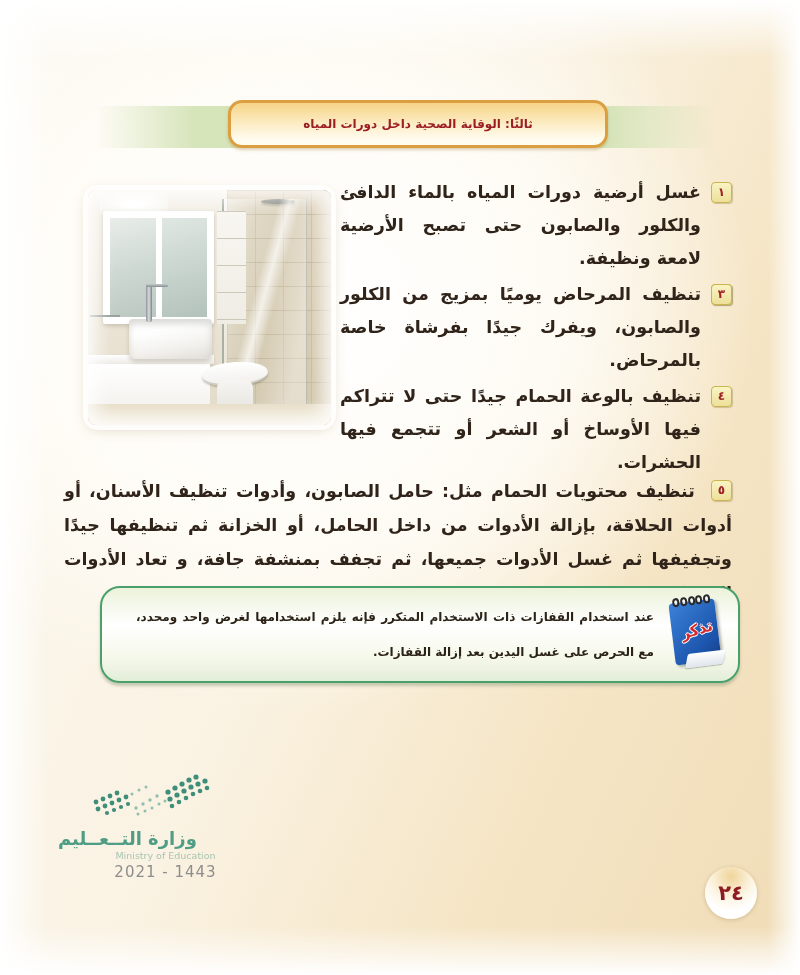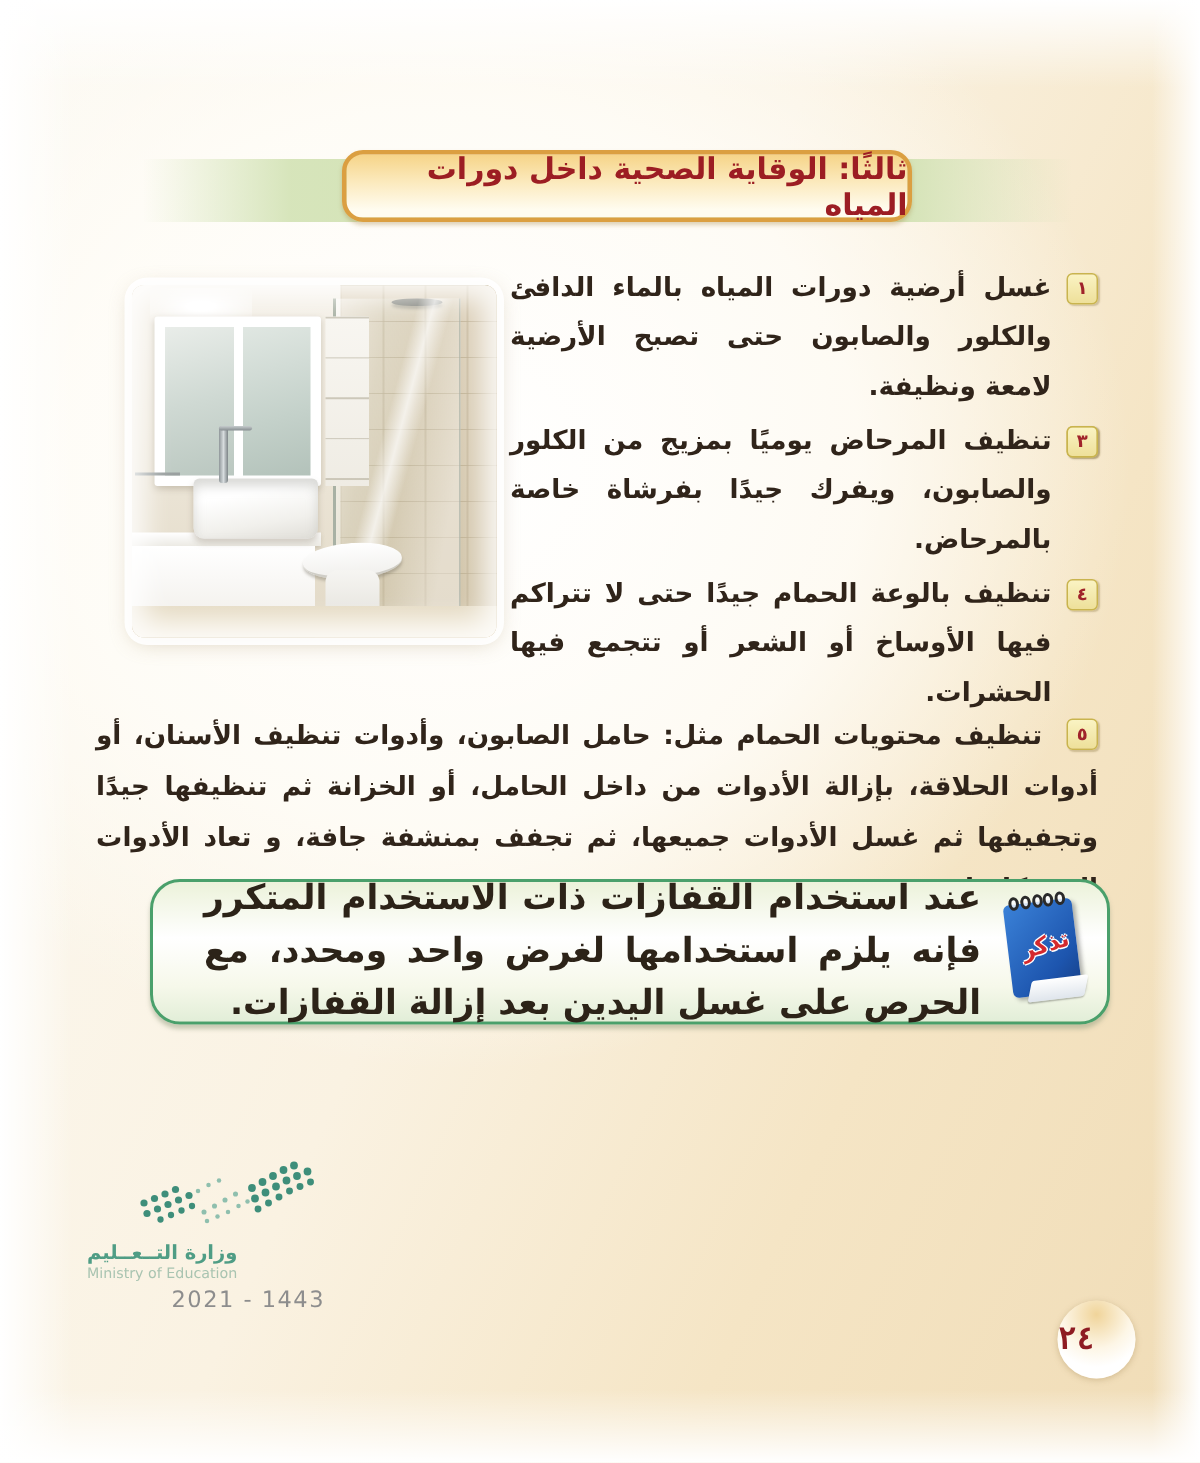--- a/index.html
+++ b/index.html
@@ -21,21 +21,21 @@
     position:absolute; left:95px; top:106px; width:620px; height:42px;
     background:linear-gradient(to right, rgba(210,226,180,0) 0%, rgba(210,226,180,0.9) 16%,
       #d2e2b4 45%, rgba(210,226,180,0.95) 82%, rgba(210,226,180,0) 100%);
   }
   .title-banner {
     position:absolute; left:228px; top:100px; width:380px; height:48px;
     border:3px solid #db9f41; border-radius:14px;
     background:linear-gradient(180deg, #f6d488 0%, #fbe9bb 42%, #fffcf0 88%);
     box-shadow:0 2px 3px rgba(160,130,60,0.35);
     display:flex; align-items:center; justify-content:center;
-    direction:rtl; color:#9c1d23; font-size:20px; font-weight:bold;
+    direction:rtl; color:#9c1d23; font-size:12px; font-weight:bold;
   }
 
   
   .list14 { position:absolute; top:176px; left:340px; width:392px; direction:rtl; }
   .item { position:relative; padding-right:31px; margin-bottom:3px;
           font-size:17.5px; font-weight:bold; color:#30241a;
           line-height:33px; text-align:justify; }
   .item5 { position:absolute; top:474px; left:64px; width:668px; direction:rtl;
            font-size:17.5px; font-weight:bold; color:#30241a;
            line-height:34px; text-align:justify; }
@@ -118,36 +118,36 @@
     border-radius:4px; box-shadow:2px 2px 3px rgba(60,60,60,0.4); }
   .notepad::after { content:''; position:absolute; right:-3px; bottom:-4px; width:38px; height:14px;
     background:linear-gradient(#ffffff,#dfe5ec); transform:skewX(-18deg); border-radius:2px;
     box-shadow:0 1px 1px rgba(0,0,0,0.25); }
   .spiral { position:absolute; top:-5px; left:4px; right:4px; display:flex; justify-content:space-between; }
   .spiral i { width:7px; height:9px; border:2px solid #2a2a2a; border-radius:50%;
     background:rgba(255,255,255,0.8); }
   .note-word { position:absolute; top:20px; left:2px; width:100%; text-align:center;
     color:#d42a2e; font-weight:bold; font-size:15px; transform:rotate(-10deg);
     text-shadow:1px 0 #fff, -1px 0 #fff, 0 1px #fff, 0 -1px #fff; }
-  .note-text { flex:1; font-size:23px; font-weight:bold; color:#2c2318;
+  .note-text { flex:1; font-size:12px; font-weight:bold; color:#2c2318;
     line-height:35px; text-align:justify; padding-right:6px; }
 
   
   .logo { position:absolute; left:58px; top:770px; width:215px; direction:ltr; text-align:left; }
   .logo svg { display:block; margin-left:28px; }
-  .logo-ar { font-size:13px; font-weight:bold; color:#4f9d85; letter-spacing:1px; margin-top:2px; }
-  .logo-en { font-size:9.5px; color:#a9c4b1; margin-top:1px; }
+  .logo-ar { font-size:18px; font-weight:bold; color:#4f9d85; letter-spacing:1px; margin-top:2px; }
+  .logo-en { font-size:9.5px; color:#a9c4b1; margin-top:1px;text-align:center; }
   .logo-years { font-size:15px; color:#8d8d8d; margin-top:2px; letter-spacing:1px;text-align:center; }
 
   .page-num {
     position:absolute; left:705px; top:867px; width:52px; height:52px; border-radius:50%;
     background:radial-gradient(circle at 50% 18%, #f0d49a 0%, #fdf6e6 45%, #ffffff 70%);
     box-shadow:0 1px 4px rgba(150,120,70,0.35);
-    display:flex; align-items:center; justify-content:flex-start;
-    color:#8e1b22; font-size:21px; font-weight:bold;font-family:Liberation Mono, monospace;
+    display:flex; align-items:center; justify-content:center;
+    color:#8e1b22; font-size:21px; font-weight:bold;
   }
 </style>
 </head>
 <body>
 
 <div class="sheet">
 
   <div class="title-band"></div>
   <div class="title-banner">
     <span>ثالثًا: الوقاية الصحية داخل دورات المياه</span>

